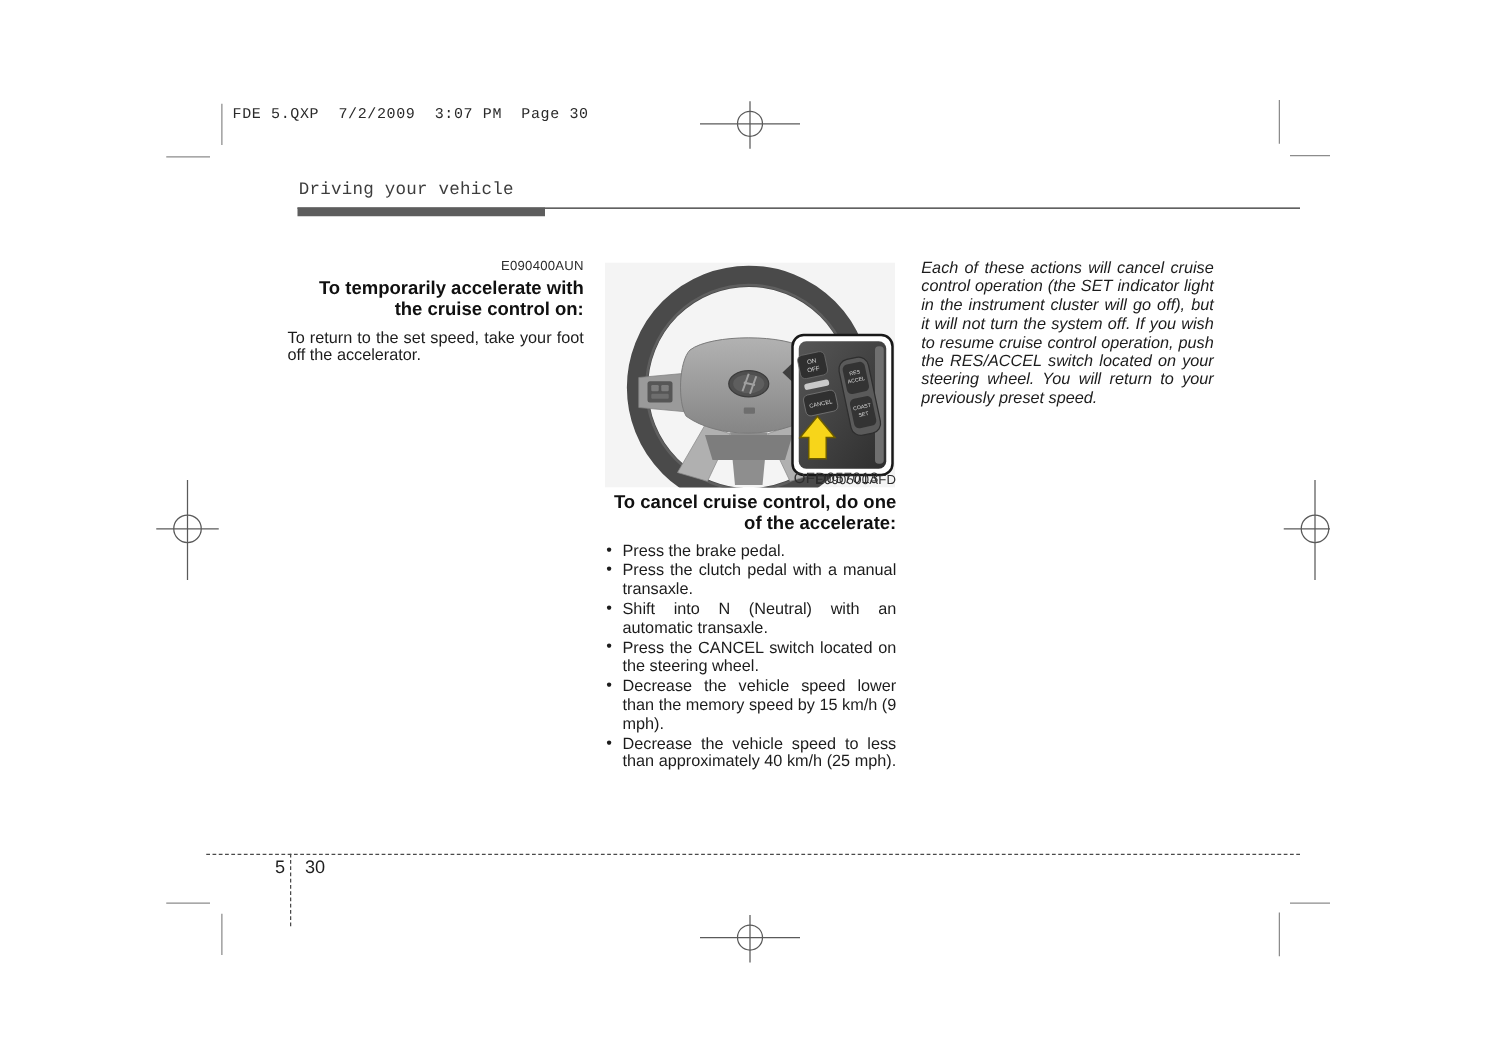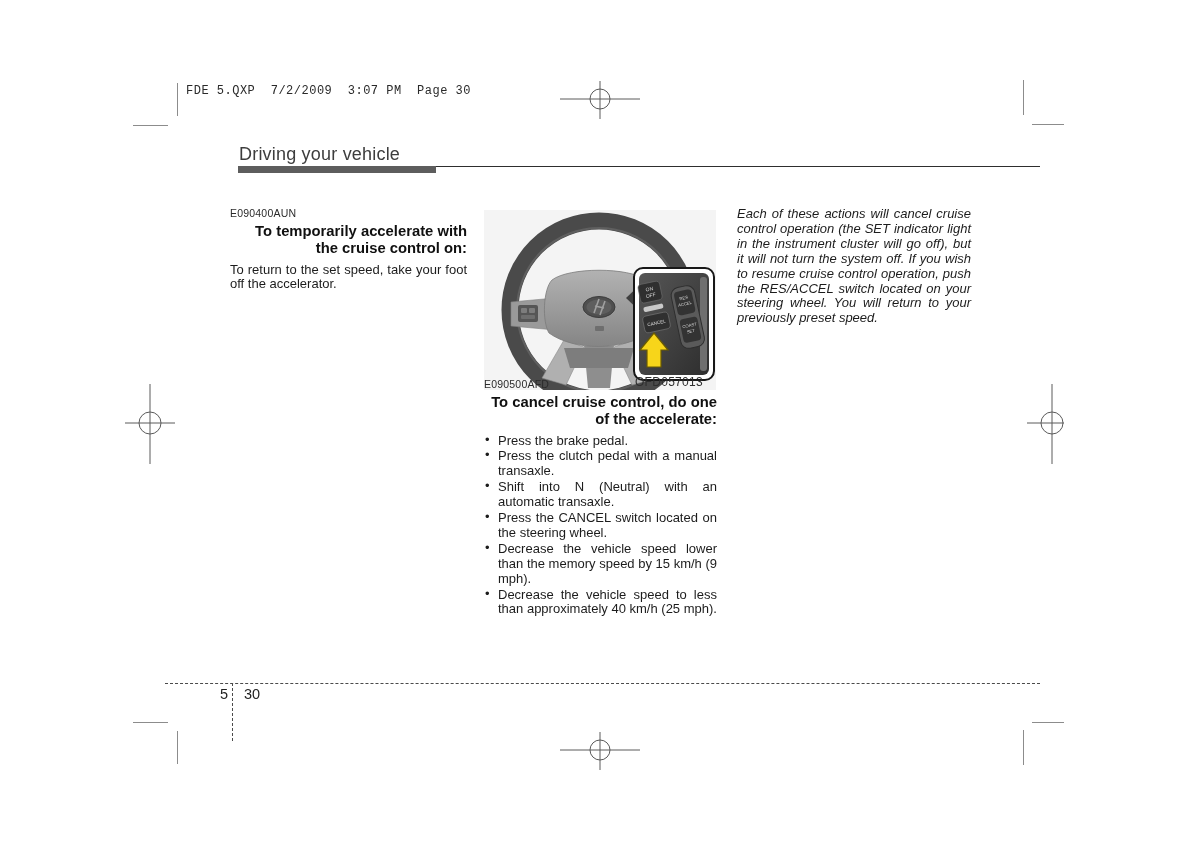--- a/index.html
+++ b/index.html
@@ -9,32 +9,32 @@
   }
   
   .slug {
     position:absolute; left:186px; top:84px;
     font-family:"Liberation Mono", monospace; font-size:12px; color:#2a2a2a;
     white-space:pre; letter-spacing:0.5px;
   }
   
   .chapter-title {
     position:absolute; left:239px; top:144px;
-    font-family:Liberation Sans, sans-serif; font-size:18px; color:#3d3d3d;
+    font-family:Liberation Mono, monospace; font-size:14px; color:#3d3d3d;
     letter-spacing:0.2px;
   }
   .title-line { position:absolute; left:238px; top:166px; width:802px; height:1px; background:#2e2e2e; }
   .title-bar  { position:absolute; left:238px; top:166px; width:198px; height:7px; background:#5d5d5d; }
 
   
   .textcol { position:absolute; text-align:justify; font-size:13px; line-height:14.9px; color:#1c1c1c; }
   .col-left  { left:230px; top:206px; width:237px; }
   .col-mid   { left:484px; top:377px; width:233px; }
   .col-right { left:737px; top:207px; width:234px; font-style:italic; }
-  .code { font-size:10.5px; text-align:left; margin:0 0 2px 0; letter-spacing:0.2px; color:#2b2b2b; }
+  .code { font-size:10.5px; text-align:right; margin:0 0 2px 0; letter-spacing:0.2px; color:#2b2b2b; }
   .sec-heading {
     font-size:14.8px; line-height:16.8px; font-weight:bold; text-align:right;
     margin:1px 0 6px 0; color:#101010;
   }
   .bodypara { margin:0; }
   ul.bullets { list-style:none; margin:2px 0 3px 0; padding:0; text-align:justify; }
   ul.bullets li { position:relative; padding-left:14px; margin:0 0 1px 0; }
   ul.bullets li::before { content:"\2022"; position:absolute; left:1px; top:-1px; }
 
   

